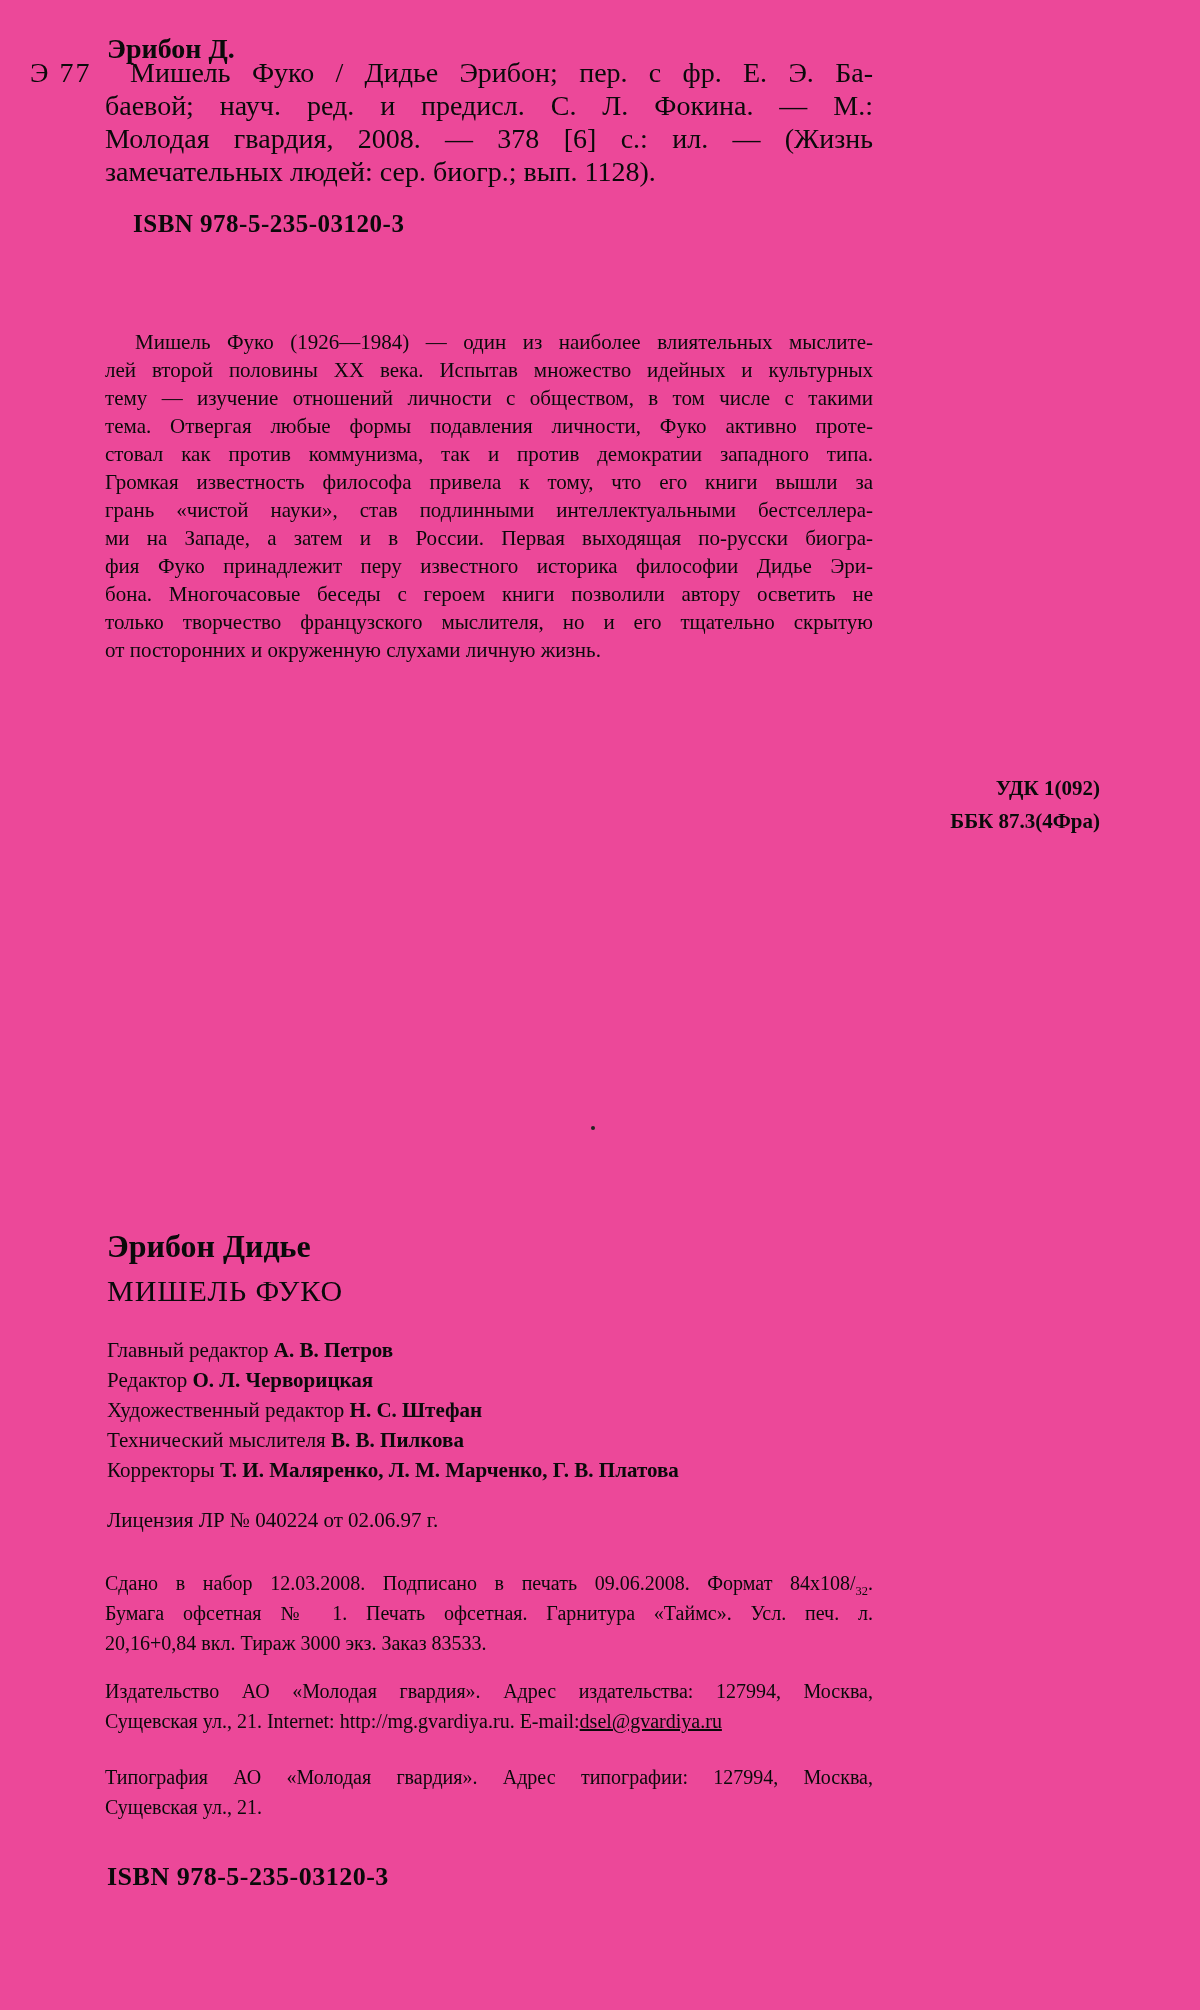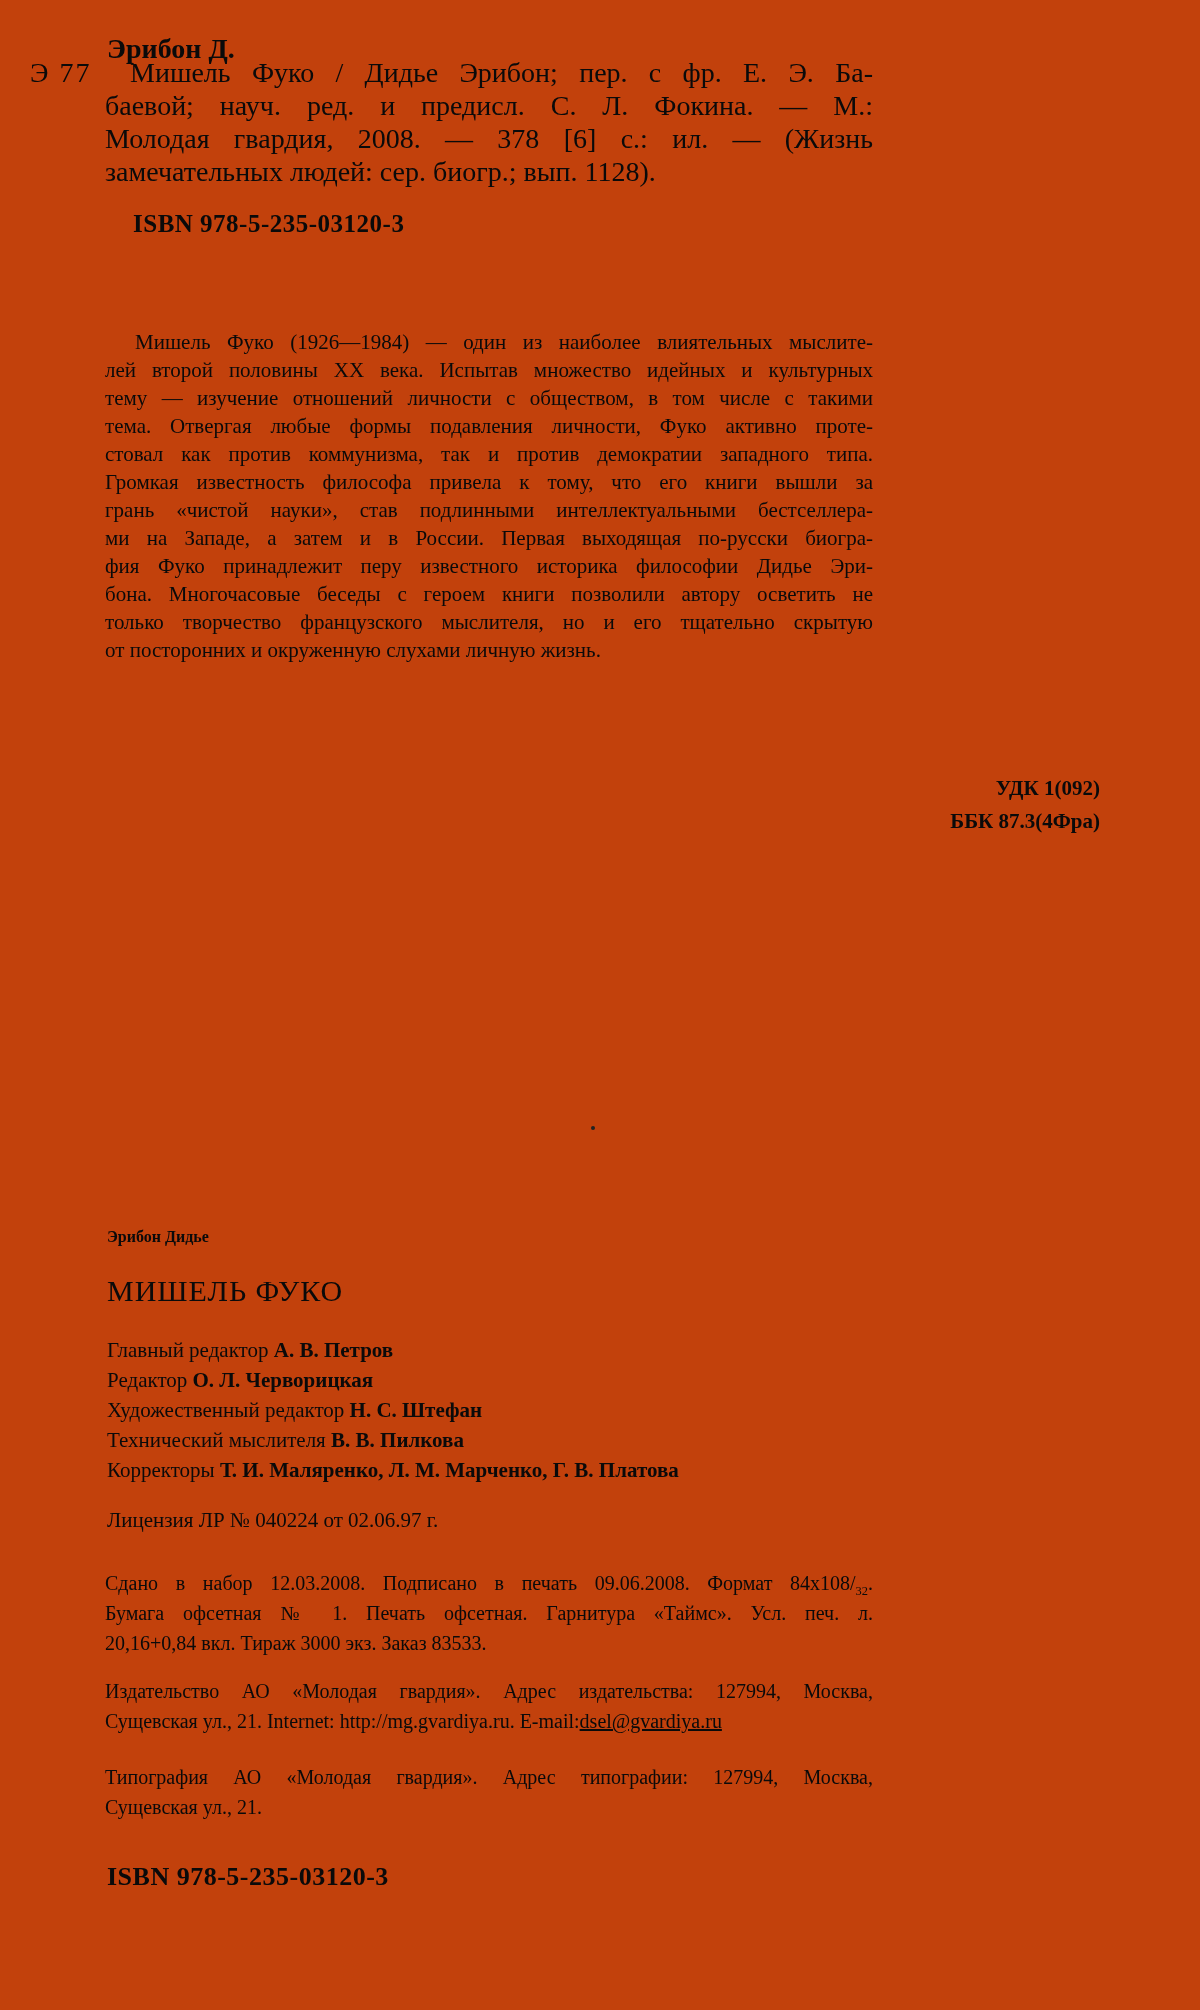--- a/index.html
+++ b/index.html
@@ -5,21 +5,21 @@
   html, body { margin: 0; padding: 0; }
   body {
     background: #e8e8e8;
     font-family: "Liberation Serif", "DejaVu Serif", serif;
   }
   .page {
     position: relative;
     width: 1200px;
     height: 2010px;
     margin: 0 auto;
-    background: #c2410c;
+    background: #ec4899;
     color: #0a0a0a;
     overflow: hidden;
   }
   .abs { position: absolute; }
 
   
   .author-head {
     left: 107px; top: 33px;
     font-size: 28px; font-weight: bold;
   }
@@ -68,21 +68,21 @@
 
   .stray-dot {
     left: 591px; top: 1126px;
     width: 4px; height: 4px;
     background: #222; border-radius: 50%;
   }
 
   
   .colophon-author {
     left: 107px; top: 1228px;
-    font-size: 16px; font-weight: bold;
+    font-size: 32px; font-weight: bold;
   }
   .book-title {
     left: 107px; top: 1258px;
     font-size: 30px; letter-spacing: 1px; margin-top: 16px;
   }
   .credits {
     left: 107px; top: 1335px;
     font-size: 21px; line-height: 30px;
   }
   .credits .name { font-weight: bold; }

